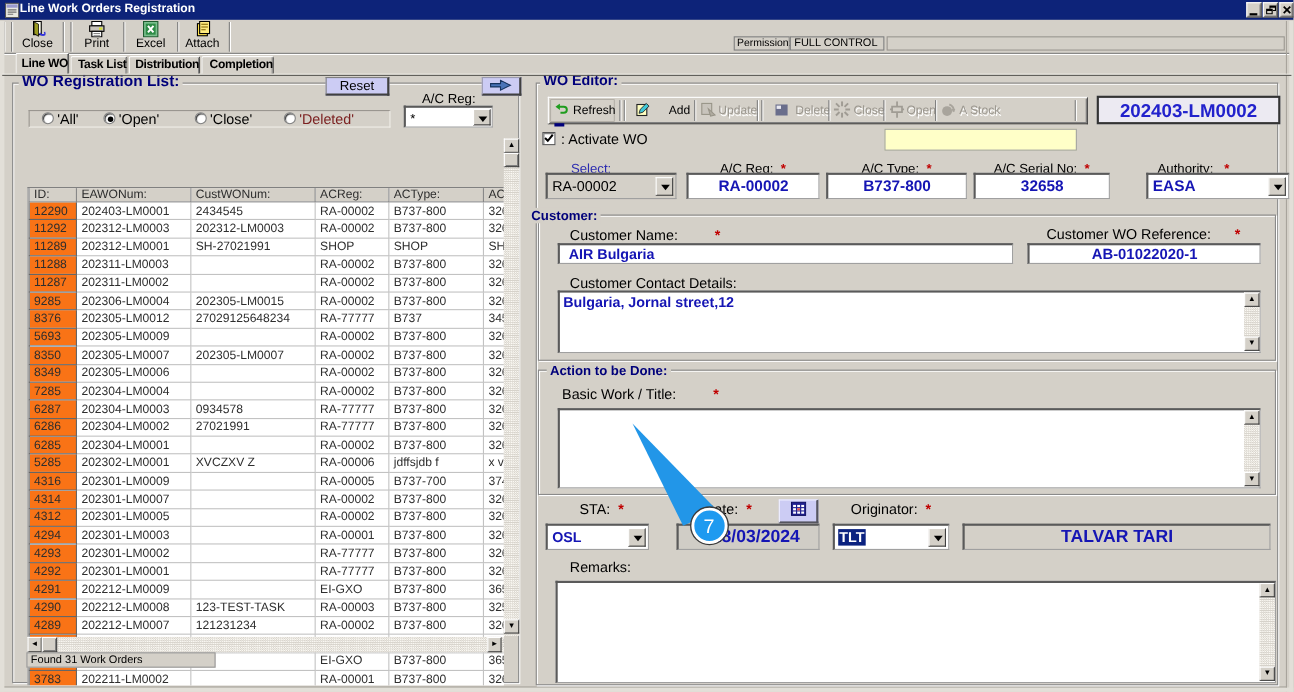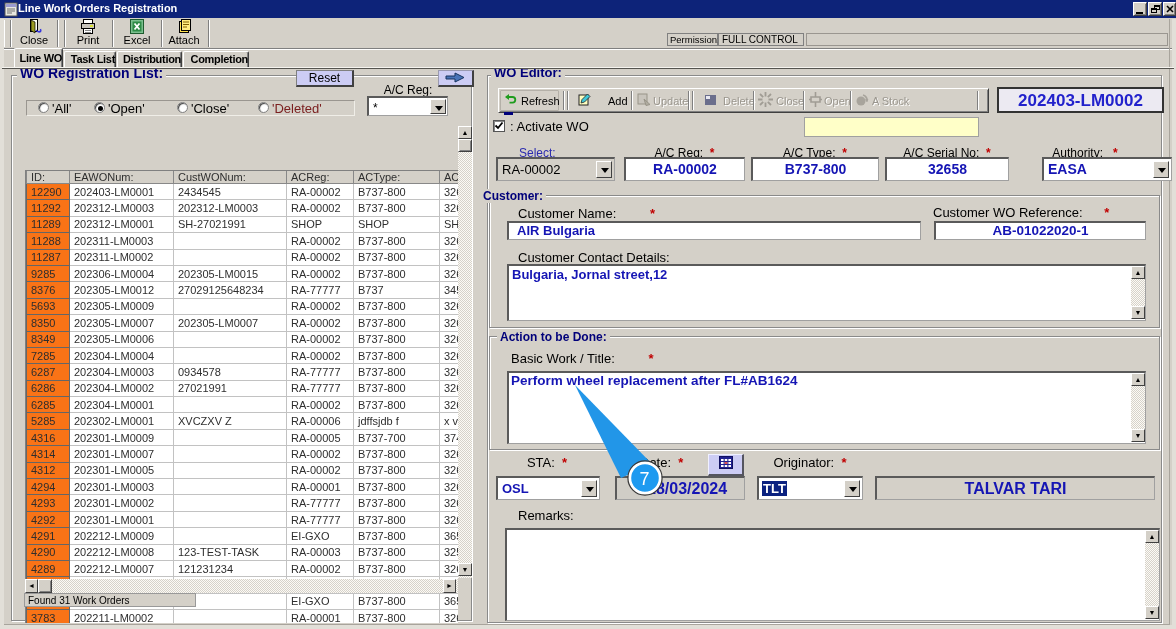--- a/index.html
+++ b/index.html
@@ -467,37 +467,36 @@
 <div class="abs field bluetext" style="left:751px;top:157px;width:128px;height:24px;text-align:center;font-size:14px;line-height:20px;">B737-800</div>
 <div class="abs field bluetext" style="left:885px;top:157px;width:124px;height:24px;text-align:center;font-size:14px;line-height:20px;">32658</div>
 <div class="abs field" style="left:1042px;top:157px;width:130px;height:24px;">
   <div class="abs bluetext" style="left:4px;top:2px;font-size:14px;">EASA</div>
   <div class="combo-btn" style="top:2px;right:2px;bottom:2px;"></div>
 </div>
 
 <div class="abs groupbox" style="left:489px;top:195px;width:671px;height:133px;"></div>
 <div class="grouplabel" style="left:480px;top:189px;">Customer:</div>
 <div class="abs" style="left:518px;top:206px;font-size:13px;">Customer Name: <span class="redstar" style="margin-left:30px;">*</span></div>
-<div class="abs" style="left:933px;top:205px;width:213px;font-size:13px;text-align:left;">Customer WO Reference: <span class="redstar" style="margin-left:18px;">*</span></div>
+<div class="abs" style="left:933px;top:205px;width:213px;font-size:13px;text-align:center;">Customer WO Reference: <span class="redstar" style="margin-left:18px;">*</span></div>
 <div class="abs field bluetext" style="left:507px;top:221px;width:414px;height:19px;font-size:13px;line-height:16px;padding-left:8px;">AIR Bulgaria</div>
 <div class="abs field bluetext" style="left:934px;top:221px;width:212px;height:19px;font-size:13.5px;line-height:16px;text-align:center;">AB-01022020-1</div>
 <div class="abs" style="left:518px;top:250px;font-size:13px;">Customer Contact Details:</div>
 <div class="abs field" style="left:507px;top:264px;width:639px;height:57px;">
   <div class="abs bluetext" style="left:3px;top:1px;font-size:13px;">Bulgaria, Jornal street,12</div>
   <div class="abs" style="right:0;top:0;width:14px;height:53px;background:repeating-conic-gradient(#fcfaf5 0 25%, #d6d2ca 0 50%) 0 0/2px 2px;">
     <div class="sbtn" style="width:14px;">▲</div>
     <div class="sbtn" style="width:14px;top:40px;">▼</div>
   </div>
 </div>
 
 <div class="abs groupbox" style="left:489px;top:336px;width:671px;height:114px;"></div>
 <div class="grouplabel" style="left:497px;top:330px;">Action to be Done:</div>
 <div class="abs" style="left:511px;top:351px;font-size:13px;">Basic Work / Title: <span class="redstar" style="margin-left:30px;">*</span></div>
 <div class="abs field" style="left:507px;top:371px;width:639px;height:73px;">
-  <div class="abs bluetext" style="left:2px;top:0;font-size:13.5px;">Perform wheel replacement after FL#AB1624</div>
   <div class="abs" style="right:0;top:0;width:14px;height:69px;background:repeating-conic-gradient(#fcfaf5 0 25%, #d6d2ca 0 50%) 0 0/2px 2px;">
     <div class="sbtn" style="width:14px;">▲</div>
     <div class="sbtn" style="width:14px;top:56px;">▼</div>
   </div>
 </div>
 
 <div class="abs" style="left:496px;top:455px;width:102px;text-align:center;font-size:13px;">STA: <span class="redstar">&nbsp;*</span></div>
 <div class="abs" style="left:640px;top:455px;font-size:13px;">Date: <span class="redstar">&nbsp;*</span></div>
 <div class="abs" style="left:708px;top:454px;width:36px;height:22px;background:#ccccf4;border-top:1px solid #f0f0ff;border-left:1px solid #f0f0ff;border-right:2px solid #55555f;border-bottom:2px solid #55555f;">
   <svg width="14" height="14" viewBox="0 0 14 14" style="margin:1px 0 0 10px;">
@@ -511,21 +510,21 @@
         <rect x="9.4" y="6" width="2.6" height="2"></rect>
         <rect x="2" y="9" width="2.6" height="2"></rect>
         <rect x="5.7" y="9" width="2.6" height="2"></rect>
         <rect x="9.4" y="9" width="2.6" height="2"></rect>
       </g>
       <rect x="5.7" y="6" width="2.6" height="2" fill="#e05050"></rect>
     </svg>
 </div>
 <div class="abs" style="left:757px;top:455px;width:106px;text-align:center;font-size:13px;">Originator: <span class="redstar">&nbsp;*</span></div>
 
-<div class="abs field" style="left:496px;top:476px;width:104px;height:24px;">
+<div class="abs field" style="left:496px;top:476px;width:94px;height:24px;">
   <div class="abs bluetext" style="left:4px;top:3px;font-size:13px;">OSL</div>
   <div class="combo-btn" style="top:2px;right:2px;bottom:2px;"></div>
 </div>
 <div class="abs field bluetext" style="left:615px;top:476px;width:130px;height:24px;background:#d0cdc6;font-size:16px;line-height:21px;padding-left:30px;">18/03/2024</div>
 <div class="abs field" style="left:757px;top:476px;width:106px;height:24px;">
   <div class="abs" style="left:3px;top:3px;font-size:13px;background:#0b2280;color:#fff;font-weight:bold;padding:0 1px;">TLT</div>
   <div class="combo-btn" style="top:2px;right:2px;bottom:2px;"></div>
 </div>
 <div class="abs field bluetext" style="left:875px;top:476px;width:280px;height:24px;background:#d4d0c8;text-align:center;font-size:16px;line-height:21px;">TALVAR TARI</div>
 

